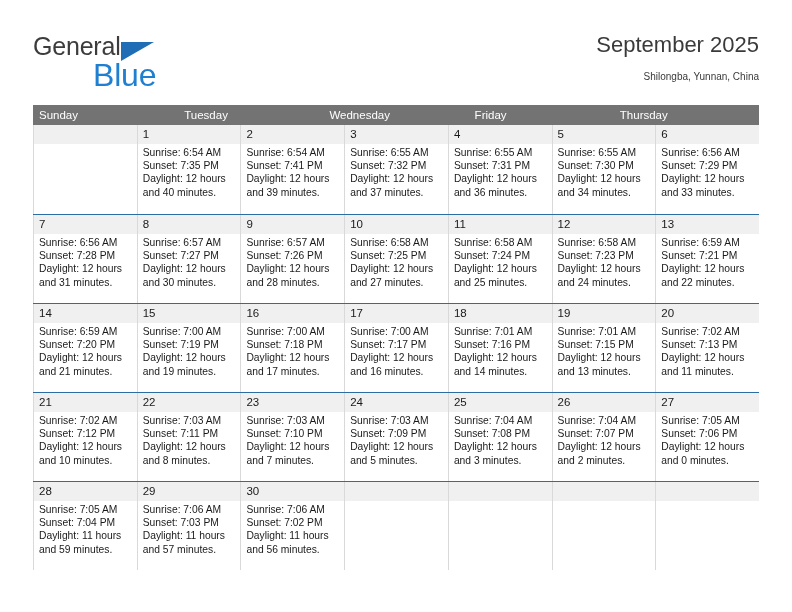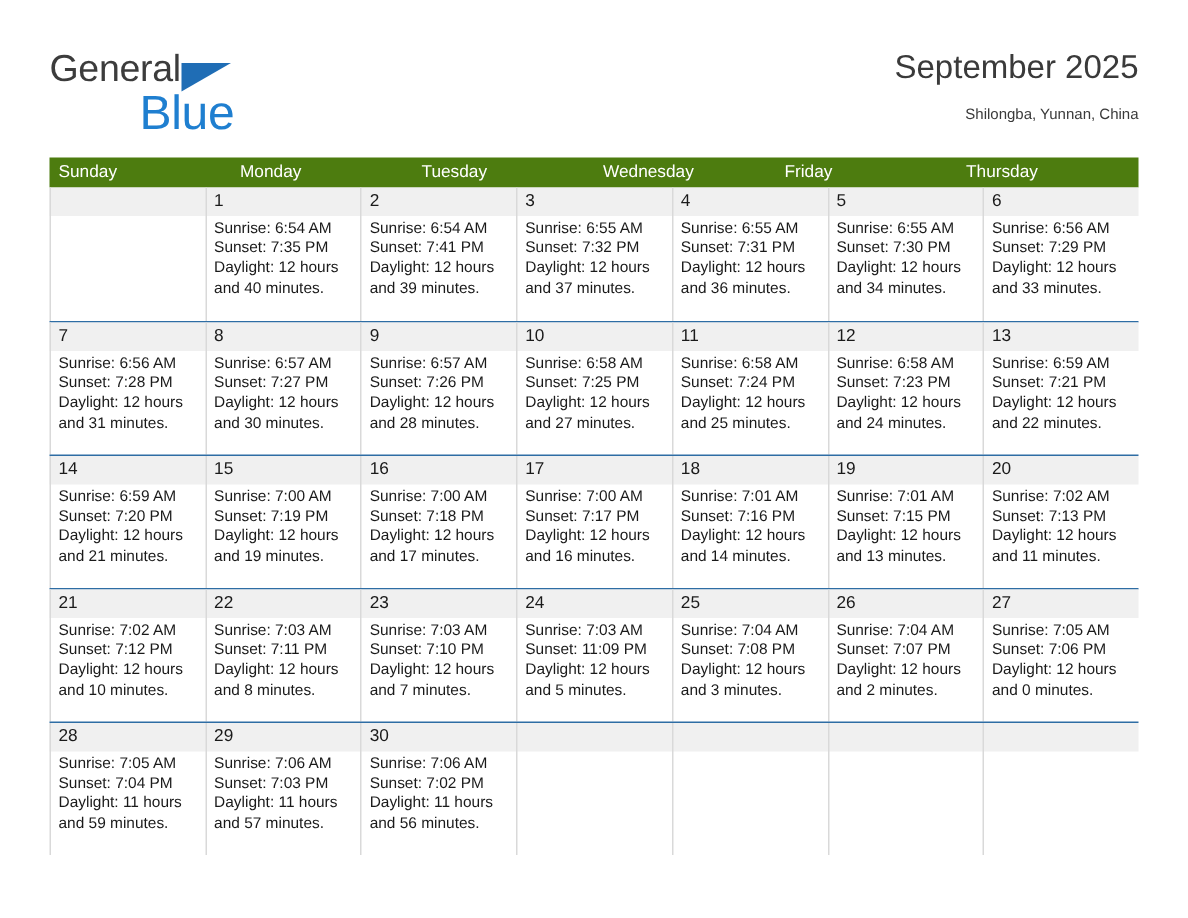--- a/index.html
+++ b/index.html
@@ -86,21 +86,21 @@
 
   
   .calendar {
     position: absolute;
     left: 33px;
     top: 105px;
     width: 726px;
   }
   .dow-row {
     display: flex;
-    background: #4d7c0f;
+    background: #737373;
     justify-content: space-between;
   }
   .dow-cell {
     flex: 1 1 0;
     height: 20px;
     line-height: 20px;
     padding-left: 6px;
     box-sizing: border-box;
     color: #ffffff;
     font-size: 11.5px;
@@ -173,21 +173,20 @@
     <div class="title-wrap">
       <div class="cal-title">September 2025</div>
       <div class="cal-subtitle">Shilongba, Yunnan, China</div>
     </div>
 
   </div>
 
   <div class="calendar">
     <div class="dow-row" id="dow-row">
         <div class="dow-cell">Sunday</div>
-        <div class="dow-cell">Monday</div>
         <div class="dow-cell">Tuesday</div>
         <div class="dow-cell">Wednesday</div>
         <div class="dow-cell">Friday</div>
         <div class="dow-cell">Thursday</div>
       </div>
     <div id="weeks-body">
         <div class="week-row first">
           <div class="daynum-band"></div>
           <div class="day-cell empty">
             <div class="day-num"></div>
@@ -411,21 +410,21 @@
               <div class="day-line">Sunrise: 7:03 AM</div>
               <div class="day-line">Sunset: 7:10 PM</div>
               <div class="day-line">Daylight: 12 hours</div>
               <div class="day-line">and 7 minutes.</div>
             </div>
           </div>
           <div class="day-cell">
             <div class="day-num">24</div>
             <div class="day-lines">
               <div class="day-line">Sunrise: 7:03 AM</div>
-              <div class="day-line">Sunset: 11:09 PM</div>
+              <div class="day-line">Sunset: 7:09 PM</div>
               <div class="day-line">Daylight: 12 hours</div>
               <div class="day-line">and 5 minutes.</div>
             </div>
           </div>
           <div class="day-cell">
             <div class="day-num">25</div>
             <div class="day-lines">
               <div class="day-line">Sunrise: 7:04 AM</div>
               <div class="day-line">Sunset: 7:08 PM</div>
               <div class="day-line">Daylight: 12 hours</div>

